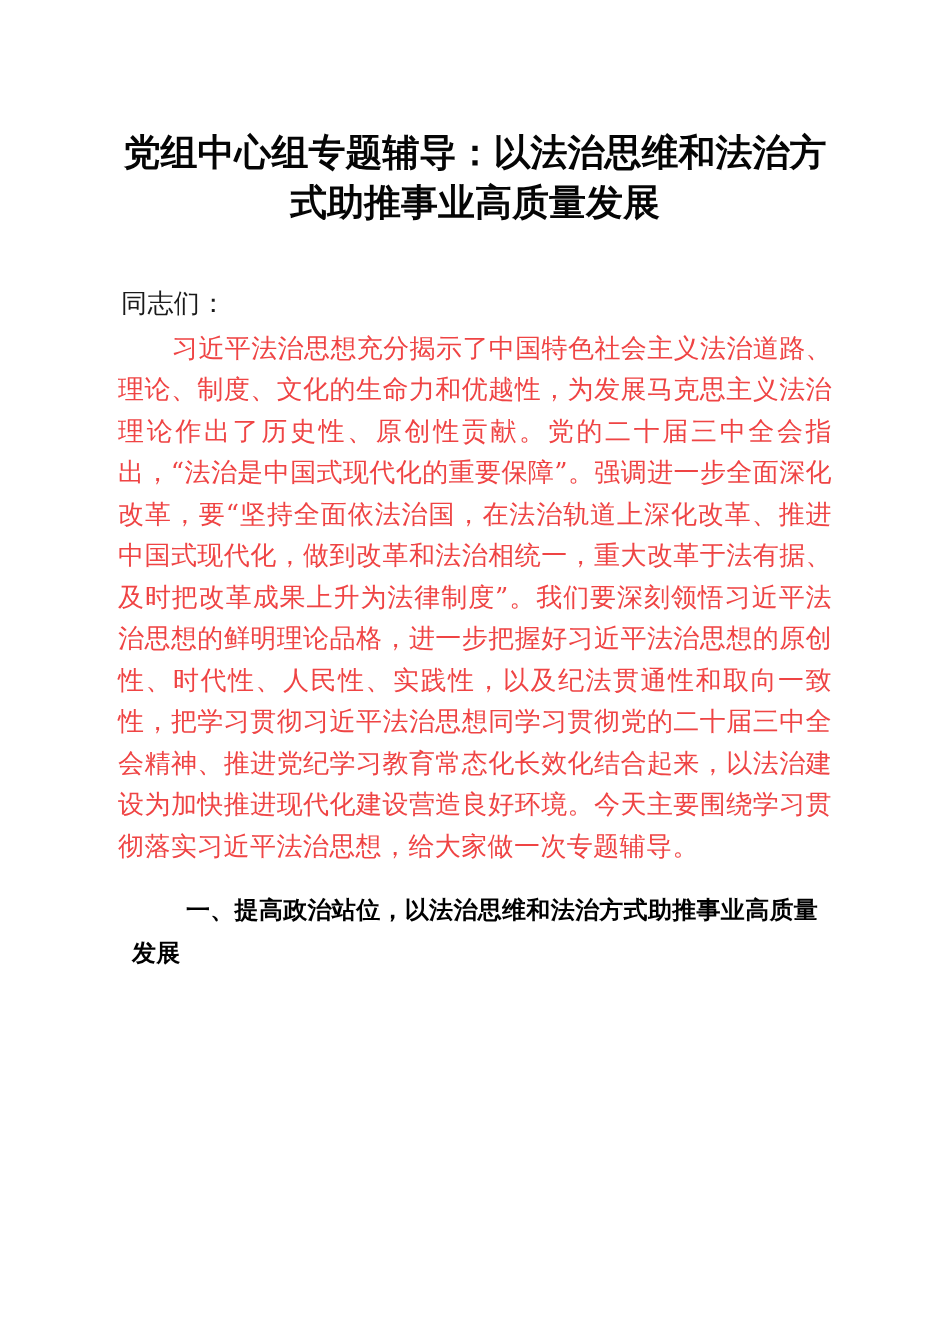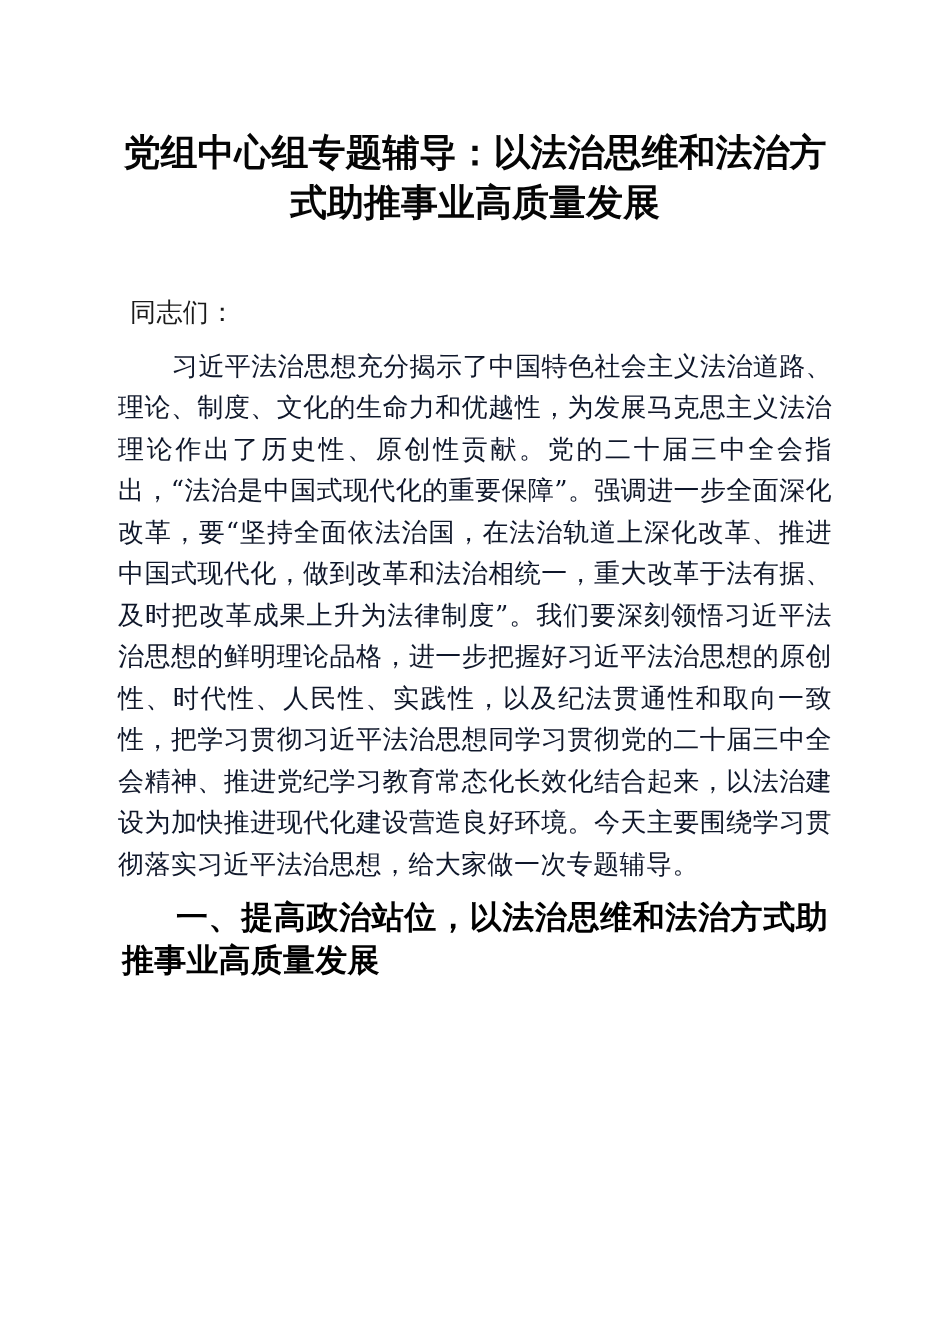--- a/index.html
+++ b/index.html
@@ -42,47 +42,47 @@
     padding-top: 128px;
     color: #050505;
     white-space: pre-line;
   }
 
   
   .salutation {
     font-family: "DejaVu Serif", "Liberation Serif", serif;
     font-size: 26px;
     line-height: 41.5px;
-    margin: 12px;
+    margin: 3px;
     padding-top: 52px;
     color: #1a1a1a;
     letter-spacing: 0.4px;
   }
 
   
   .para {
     font-family: "DejaVu Serif", "Liberation Serif", serif;
     font-size: 26px;
     line-height: 41.5px;
     margin: 0;
     text-align: justify;
     text-align-last: left;
     text-justify: inter-character;
     text-indent: 54px;
-    color: #0f172a;
+    color: #ef4444;
     letter-spacing: 0.4px;
   }
 
   
   .section-heading {
     font-family: "Liberation Sans", "DejaVu Sans", sans-serif;
     font-weight: bold;
-    font-size: 32px;
+    font-size: 24px;
     line-height: 43px;
-    margin: 4px;
+    margin: 14px;
     padding-top: 7px;
     text-indent: 54px;
     text-align: justify;
     text-align-last: left;
     text-justify: inter-character;
     color: #000000;
     letter-spacing: 0.2px;
   }
 
   .gap-after-heading {

